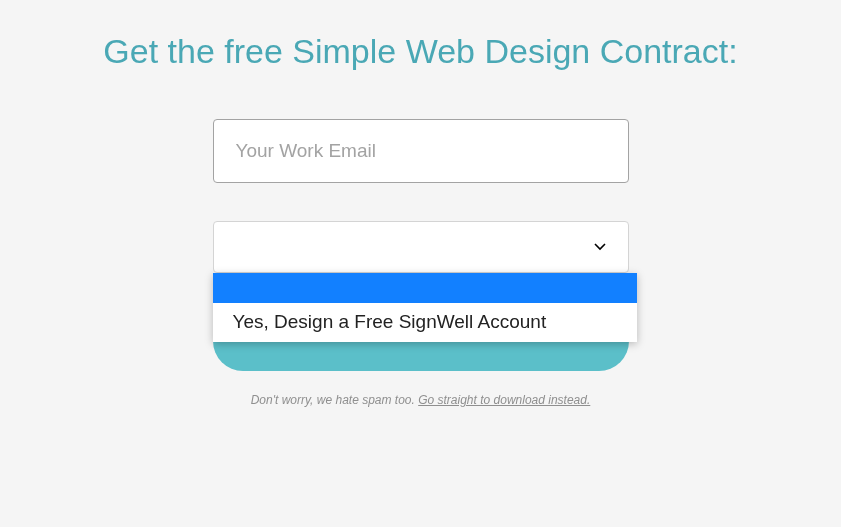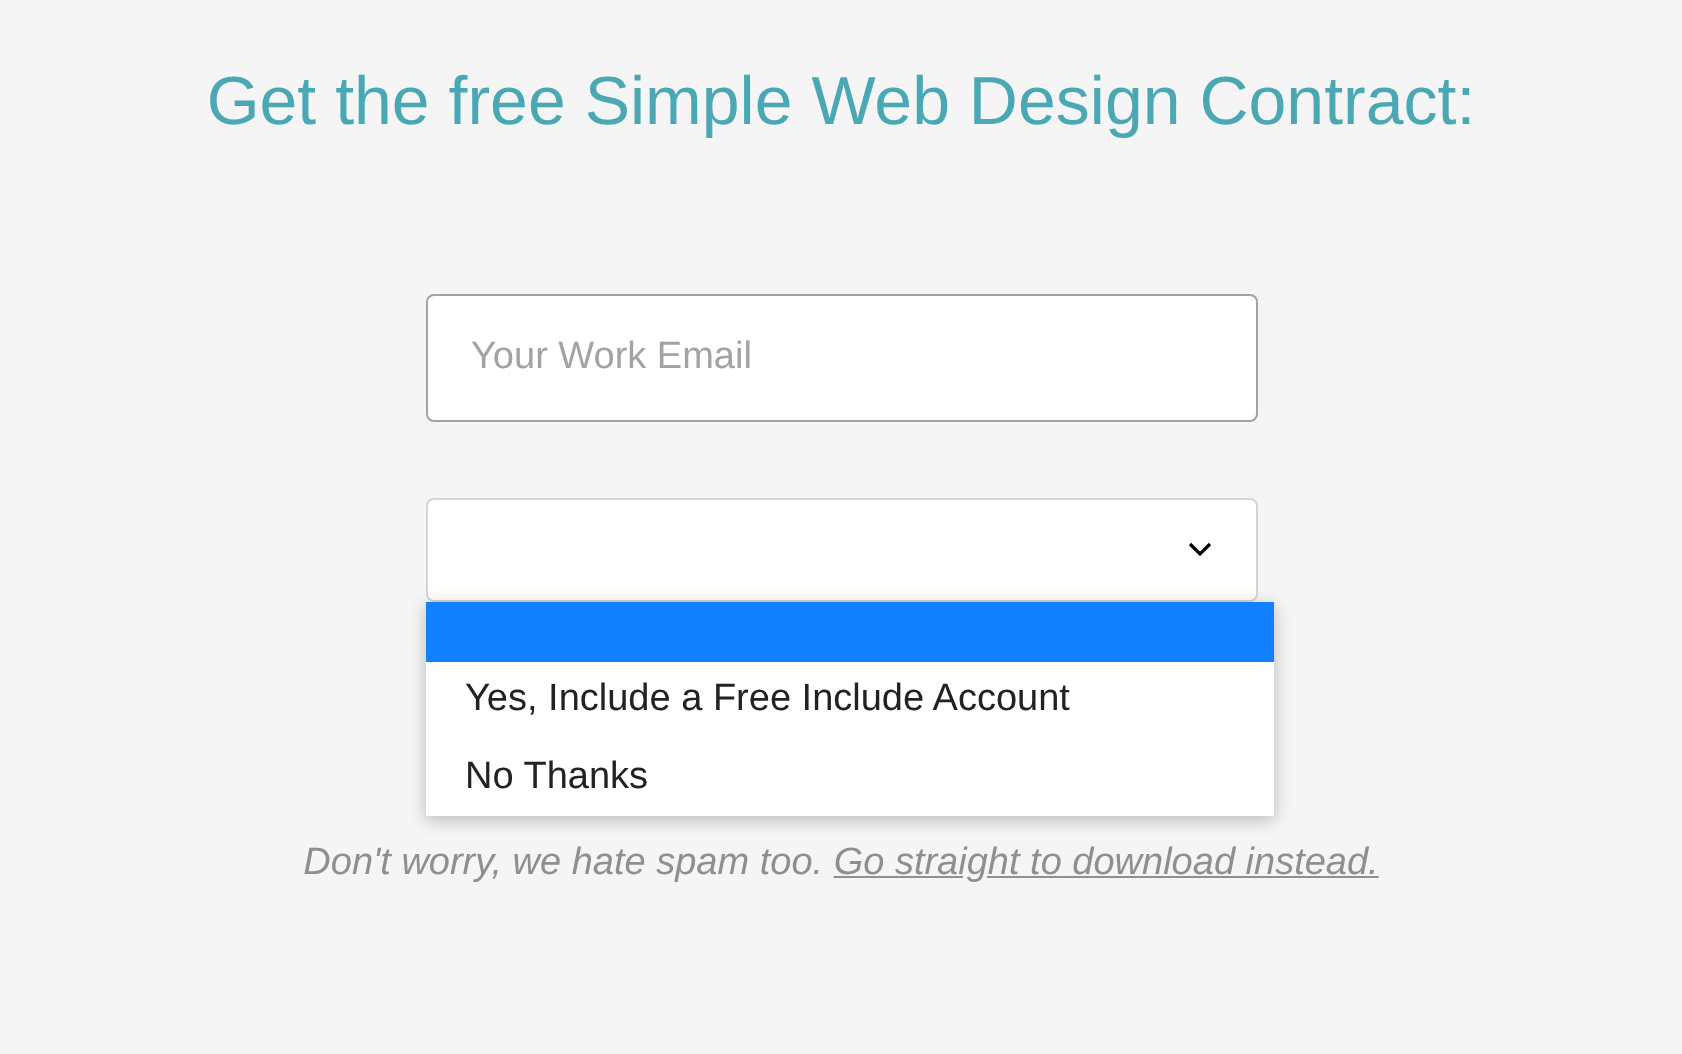--- a/index.html
+++ b/index.html
@@ -19,21 +19,21 @@
       padding-top: 32px;
       display: flex;
       flex-direction: column;
       align-items: center;
     }
     .title {
       color: #4aa8b5;
       font-size: 34px;
       font-weight: 400;
       text-align: center;
-      margin-bottom: 76px;
+      margin-bottom: 48px;
     }
     .email-input {
       width: 416px;
       height: 64px;
       border: 1px solid #a3a3a3;
       border-radius: 4px;
       padding: 0 22px;
       font-size: 19px;
       color: #333;
       background: #fff;
@@ -100,21 +100,21 @@
       width: 416px;
       height: 60px;
       background: #5bbfc9;
       border: none;
       border-radius: 30px;
       cursor: pointer;
     }
     .footer-text {
       margin-top: 22px;
       color: #8f8f8f;
-      font-size: 19px;
+      font-size: 12px;
       font-style: italic;
       text-align: center;
     }
     .footer-link {
       color: #8f8f8f;
       text-decoration: underline;
       cursor: pointer;
     }
   </style>
 </head>
@@ -127,22 +127,21 @@
 
 
   <div class="select-wrapper">
     <div class="select-box">
       <svg class="chevron" viewBox="0 0 12 8">
         <path d="M1 1 L6 6 L11 1" stroke="#000" stroke-width="1.6" fill="none"></path>
       </svg>
     </div>
     <div class="dropdown">
       <div class="dropdown-item highlighted"></div>
-      <div class="dropdown-item">Yes, Include a Free Include Account</div>
-      <div class="dropdown-item">No Thanks</div>
+      <div class="dropdown-item">Yes, Design a Free SignWell Account</div>
     </div>
   </div>
 
   <button class="submit-button"></button>
 
   <div class="footer-text">
     <span>Don't worry, we hate spam too. </span><a class="footer-link">Go straight to download instead.</a>
   </div>
 </div>
 

